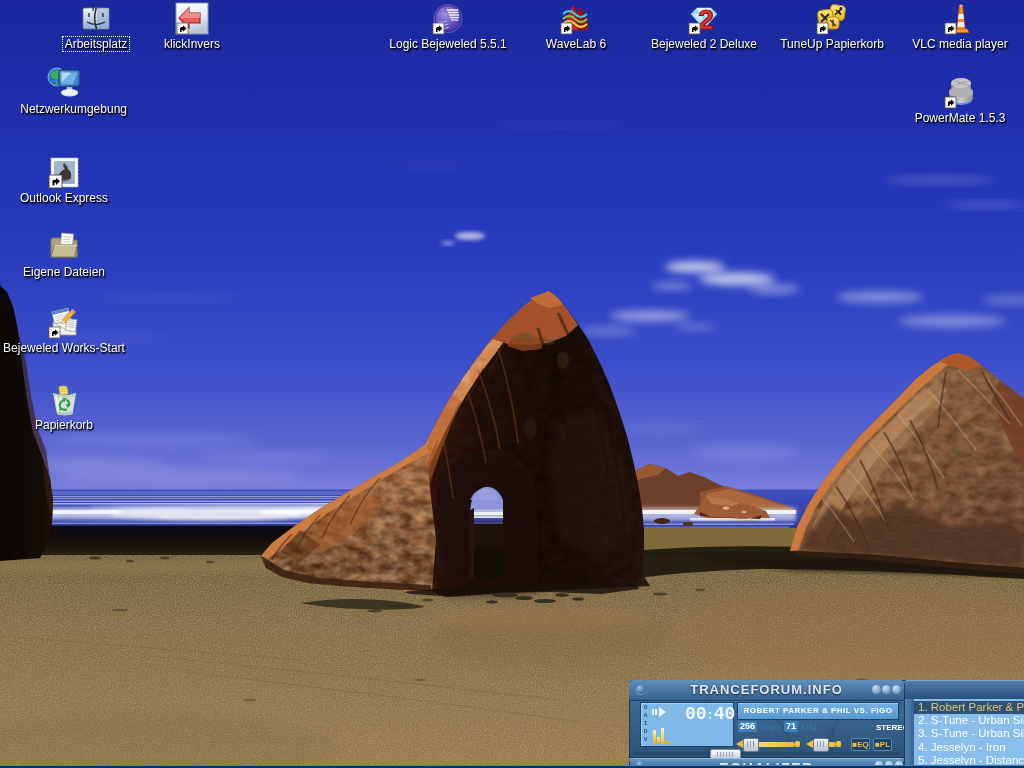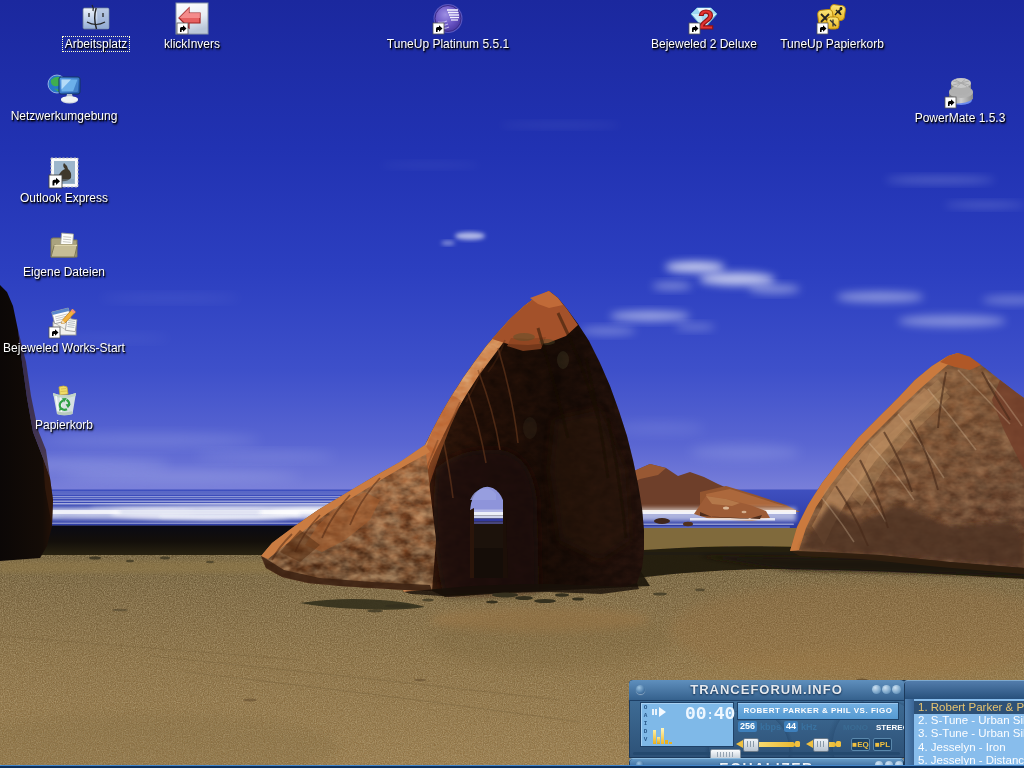--- a/index.html
+++ b/index.html
@@ -378,21 +378,33 @@
 <path d="M20,18 L27,18" stroke-width="1.2"></path>
 </g>
 <g stroke="#cfc8f4" fill="none" opacity="0.85">
 <path d="M7,20 Q12,21 16,19" stroke-width="1.2"></path>
 <path d="M8,23 Q13,24 17,22" stroke-width="1.2"></path>
 <path d="M10,26 Q14,27 18,25" stroke-width="1.1"></path>
 </g>
 <rect x="2" y="21" width="11" height="11" fill="#fff" stroke="#555" stroke-width="0.8"></rect>
 <path d="M5,30 L5,26.5 Q5,25 6.5,25 L8,25 L8,23.2 L11.5,26.5 L8,29.8 L8,28 L7,28 Q6.6,28 6.6,28.6 L6.6,30 Z" fill="#000"></path>
 </svg>
-<div class="lbl"><span>TuneUp Platinum 5.5.1</span></div>
+<div class="lbl"><span>Logic Bejeweled 5.5.1</span></div>
+</div>
+<div class="icon" style="left:511px;top:2px;">
+<svg width="34" height="34" viewBox="0 0 34 34">
+<path d="M5,28 L9,13 L14,3 L18,11 L22,6 L28,17 L29,28 Z" fill="#cc2020"></path>
+<path d="M14,3 L18,11 L22,6 L28,17 L29,28 L19,28 Q15,13 14,3" fill="#8d1212"></path>
+<path d="M4,12 Q10,6 16,12 Q22,18 28,12" stroke="#49c8e8" stroke-width="2.2" fill="none"></path>
+<path d="M4,17 Q10,11 16,17 Q22,23 28,17" stroke="#7ec84a" stroke-width="2.2" fill="none"></path>
+<path d="M4,22 Q10,16 16,22 Q22,28 28,22" stroke="#e8d33c" stroke-width="2.2" fill="none"></path>
+<rect x="2" y="21" width="11" height="11" fill="#fff" stroke="#555" stroke-width="0.8"></rect>
+<path d="M5,30 L5,26.5 Q5,25 6.5,25 L8,25 L8,23.2 L11.5,26.5 L8,29.8 L8,28 L7,28 Q6.6,28 6.6,28.6 L6.6,30 Z" fill="#000"></path>
+</svg>
+<div class="lbl"><span>WaveLab 6</span></div>
 </div>
 <div class="icon" style="left:639px;top:2px;">
 <svg width="34" height="34" viewBox="0 0 34 34">
 <path d="M10,6 L24,6 L30,12 L17,27 L4,12 Z" fill="#c9ecfa" stroke="#5aa8cc" stroke-width="1"></path>
 <path d="M10,6 L14,12 L4,12 Z M24,6 L20,12 L30,12 Z M14,12 L17,27 L20,12 Z" fill="#9fd8f2"></path>
 <path d="M10,6 L14,12 L20,12 L24,6 Z" fill="#e8f8ff"></path>
 <text x="19" y="27" font-family="Liberation Sans,sans-serif" font-size="28" font-weight="bold" fill="#e43434" stroke="#8d1212" stroke-width="1.2" text-anchor="middle">2</text>
 <rect x="2" y="21" width="11" height="11" fill="#fff" stroke="#555" stroke-width="0.8"></rect>
 <path d="M5,30 L5,26.5 Q5,25 6.5,25 L8,25 L8,23.2 L11.5,26.5 L8,29.8 L8,28 L7,28 Q6.6,28 6.6,28.6 L6.6,30 Z" fill="#000"></path>
 </svg>
@@ -411,21 +423,33 @@
 <circle cx="26" cy="6.5" r="1.4" fill="#222"></circle>
 <rect x="3" y="8" width="15" height="15" rx="4" fill="url(#tu)" stroke="#b8860b" stroke-width="1" transform="rotate(-6 10 15)"></rect>
 <path d="M6,12 L14,20 M14,12 L6,20" stroke="#222" stroke-width="1.8"></path>
 <rect x="12" y="15" width="12" height="12" rx="3.5" fill="url(#tu)" stroke="#b8860b" stroke-width="1"></rect>
 <path d="M15,18 L21,24 M18,17.5 L18,24.5" stroke="#333" stroke-width="1.3"></path>
 <rect x="2" y="21" width="11" height="11" fill="#fff" stroke="#555" stroke-width="0.8"></rect>
 <path d="M5,30 L5,26.5 Q5,25 6.5,25 L8,25 L8,23.2 L11.5,26.5 L8,29.8 L8,28 L7,28 Q6.6,28 6.6,28.6 L6.6,30 Z" fill="#000"></path>
 </svg>
 <div class="lbl"><span>TuneUp Papierkorb</span></div>
 </div>
-<div class="icon" style="left:-1px;top:72px;">
+<div class="icon" style="left:895px;top:2px;">
+<svg width="34" height="34" viewBox="0 0 34 34">
+<path d="M14,28 L16.5,3.5 L19.5,3.5 L22,28 Z" fill="#ff8a1e" stroke="#cc5f0a" stroke-width="0.8"></path>
+<path d="M15.6,12 L20.4,12 L21,17 L15,17 Z" fill="#f4f0ea"></path>
+<path d="M15,20 L21,20 L21.6,25 L14.4,25 Z" fill="#f4f0ea"></path>
+<path d="M12,27 L24,27 L26,30.5 L10,30.5 Z" fill="#ff9a2e" stroke="#cc5f0a" stroke-width="0.8"></path>
+<ellipse cx="18" cy="3.6" rx="1.6" ry="1" fill="#ffb060"></ellipse>
+<rect x="2" y="21" width="11" height="11" fill="#fff" stroke="#555" stroke-width="0.8"></rect>
+<path d="M5,30 L5,26.5 Q5,25 6.5,25 L8,25 L8,23.2 L11.5,26.5 L8,29.8 L8,28 L7,28 Q6.6,28 6.6,28.6 L6.6,30 Z" fill="#000"></path>
+</svg>
+<div class="lbl"><span>VLC media player</span></div>
+</div>
+<div class="icon" style="left:-1px;top:65px;text-align:right;">
 <svg width="36" height="36" viewBox="0 0 36 36">
 <defs>
           <linearGradient id="mon" x1="0" y1="0" x2="1" y2="1">
             <stop offset="0" stop-color="#5aa0ea"></stop>
             <stop offset="1" stop-color="#1e56a8"></stop>
           </linearGradient>
         </defs>
 <circle cx="11" cy="12" r="9" fill="#2878c8"></circle>
 <path d="M5,8 Q9,4 14,5 Q18,7 16,11 Q13,15 8,14 Q4,12 5,8 Z" fill="#3fae4f"></path>
 <path d="M8,16 Q12,19 16,17 L15,20 Q11,20 8,16 Z" fill="#3fae4f"></path>
@@ -542,21 +566,21 @@
 <div style="position:absolute;left:44px;top:1px;width:52px;height:20px;font:bold 18px 'Liberation Mono',monospace;color:#eef7ff;letter-spacing:0;">00<span style="font-size:12px;">:</span>40</div>
 <div style="position:absolute;left:12px;bottom:2px;width:3px;height:14px;background:linear-gradient(#fff0a0,#e8b020);"></div>
 <div style="position:absolute;left:16px;bottom:2px;width:3px;height:7px;background:linear-gradient(#ffe890,#e0a818);"></div>
 <div style="position:absolute;left:20px;bottom:2px;width:3px;height:16px;background:linear-gradient(#fff8c0,#f0b828);"></div>
 <div style="position:absolute;left:24px;bottom:2px;width:3px;height:4px;background:#e8b020;"></div>
 <div style="position:absolute;left:28px;bottom:2px;width:3px;height:2px;background:#e8b020;"></div>
 </div>
 <div style="position:absolute;left:108px;top:22px;width:160px;height:16px;background:linear-gradient(#74b0e2,#569ad2);border:1px solid #1e4066;box-shadow:inset 0 1px 0 #9cc8ee;font:bold 8px 'Liberation Sans',sans-serif;color:#fff;letter-spacing:0.5px;line-height:16px;text-align:center;white-space:nowrap;">ROBERT PARKER &amp; PHIL VS. FIGO</div>
 <div style="position:absolute;left:109px;top:41px;width:19px;height:11px;background:#3e80bc;border-radius:2px;font:bold 9px 'Liberation Sans',sans-serif;color:#fff;text-align:center;line-height:11px;">256</div>
 <div style="position:absolute;left:131px;top:42px;font:bold 9px 'Liberation Sans',sans-serif;color:#39719f;">kbps</div>
-<div style="position:absolute;left:155px;top:41px;width:14px;height:11px;background:#3e80bc;border-radius:2px;font:bold 9px 'Liberation Sans',sans-serif;color:#fff;text-align:center;line-height:11px;">44</div>
+<div style="position:absolute;left:155px;top:41px;width:14px;height:11px;background:#3e80bc;border-radius:2px;font:bold 9px 'Liberation Sans',sans-serif;color:#fff;text-align:center;line-height:11px;">71</div>
 <div style="position:absolute;left:172px;top:42px;font:bold 9px 'Liberation Sans',sans-serif;color:#39719f;">kHz</div>
 <div style="position:absolute;left:214px;top:43px;font:bold 8px 'Liberation Sans',sans-serif;color:#3a6b93;letter-spacing:0;">MONO</div>
 <div style="position:absolute;left:247px;top:43px;font:bold 8px 'Liberation Sans',sans-serif;color:#fff;letter-spacing:0;">STEREO</div>
 
 <div style="position:absolute;left:107px;top:60px;width:0;height:0;border-right:7px solid #f0c040;border-top:4px solid transparent;border-bottom:4px solid transparent;"></div>
 <div style="position:absolute;left:115px;top:61.5px;width:51px;height:5px;background:linear-gradient(90deg,#ffe88a,#e8b830);border-radius:3px;"></div>
 <div style="position:absolute;left:166px;top:61px;width:5px;height:6px;background:#f0c040;border-radius:1.5px;"></div>
 <div style="position:absolute;left:114px;top:58px;width:14px;height:12px;background:linear-gradient(#f0f4f8,#b8c4d0);border:1px solid #6a7a8a;border-radius:2px;">
         <div style="margin:2px auto;width:8px;height:6px;background:repeating-linear-gradient(90deg,#8a9aa8 0,#8a9aa8 1px,transparent 1px,transparent 3px);"></div>
       </div>

